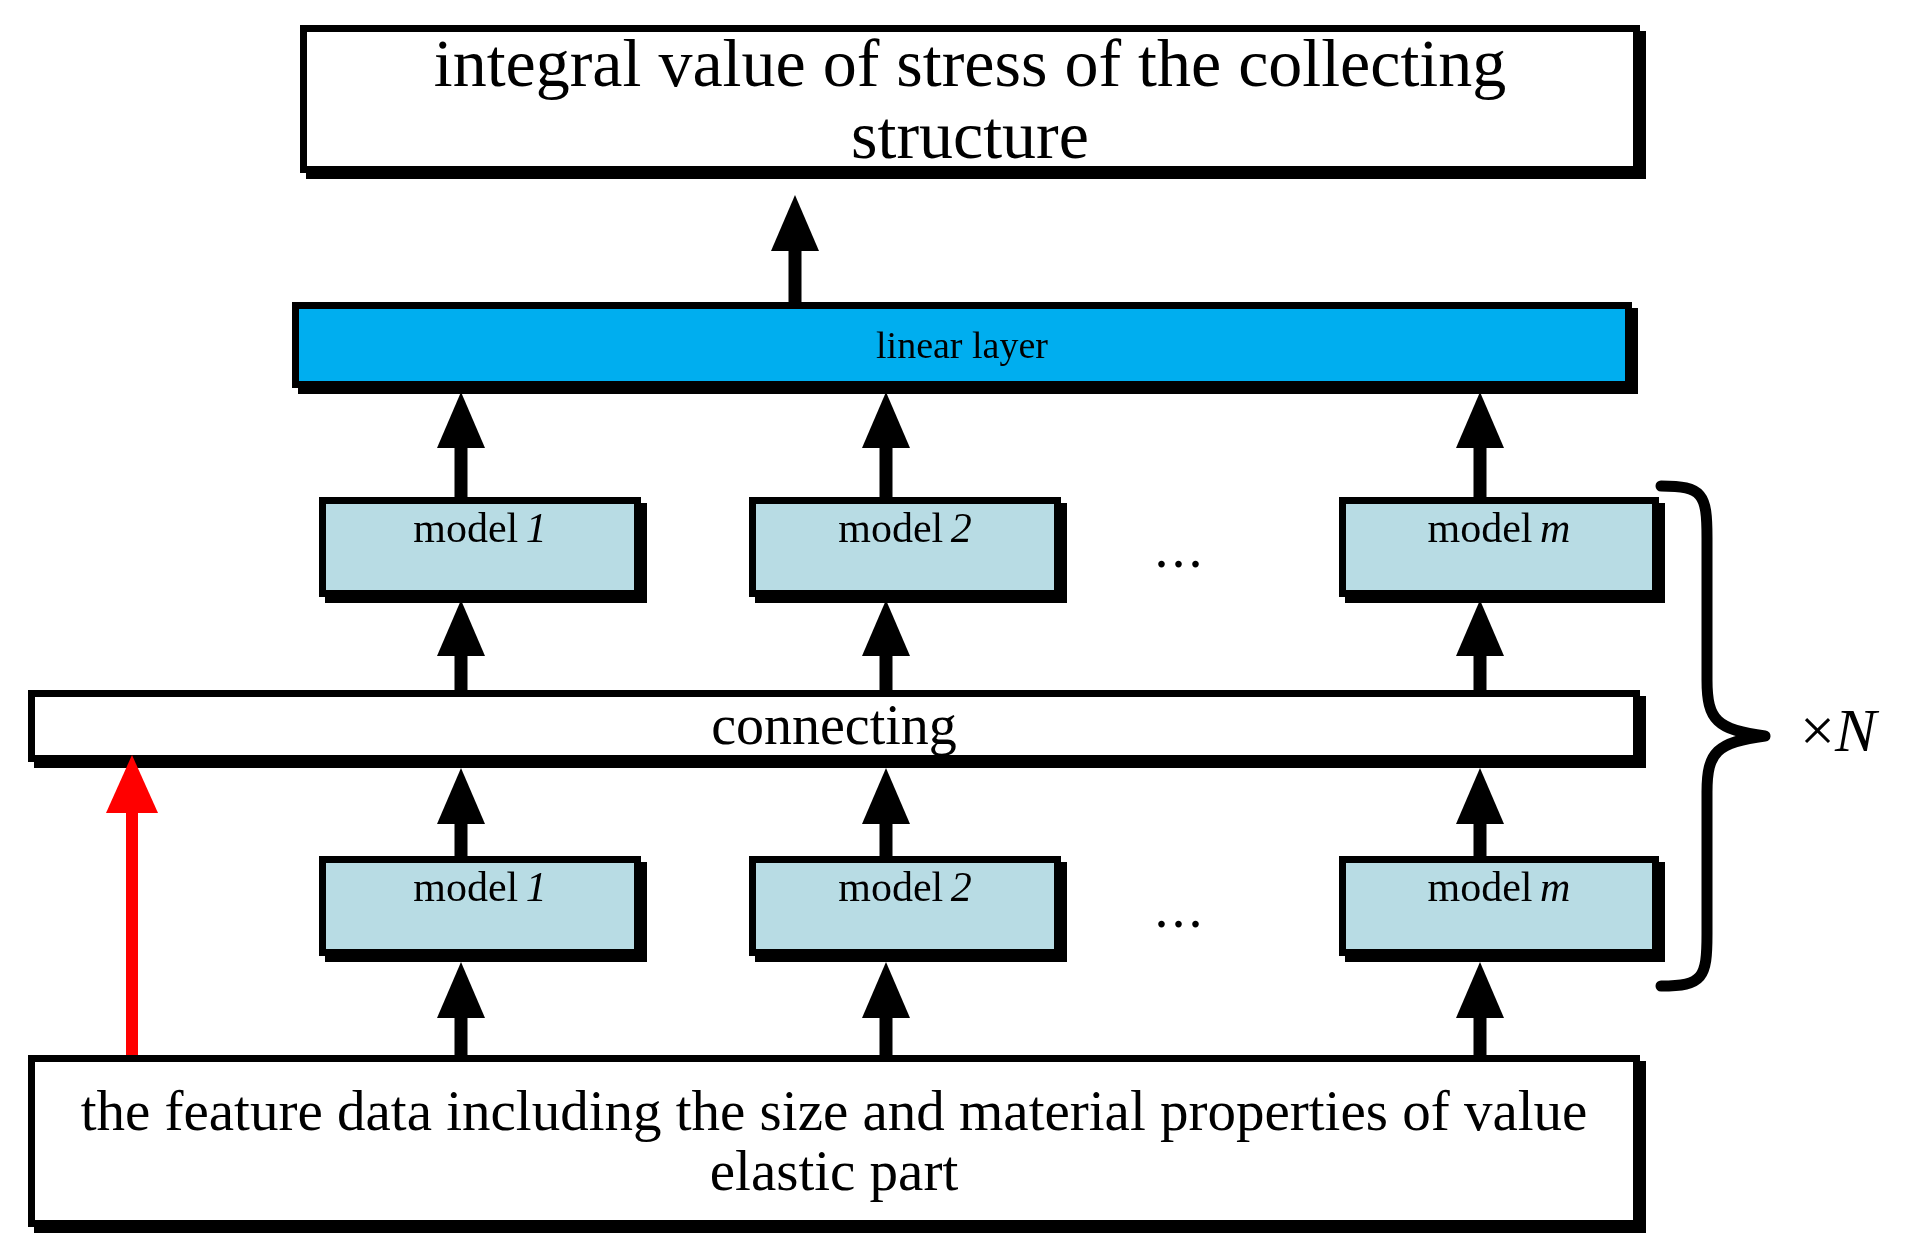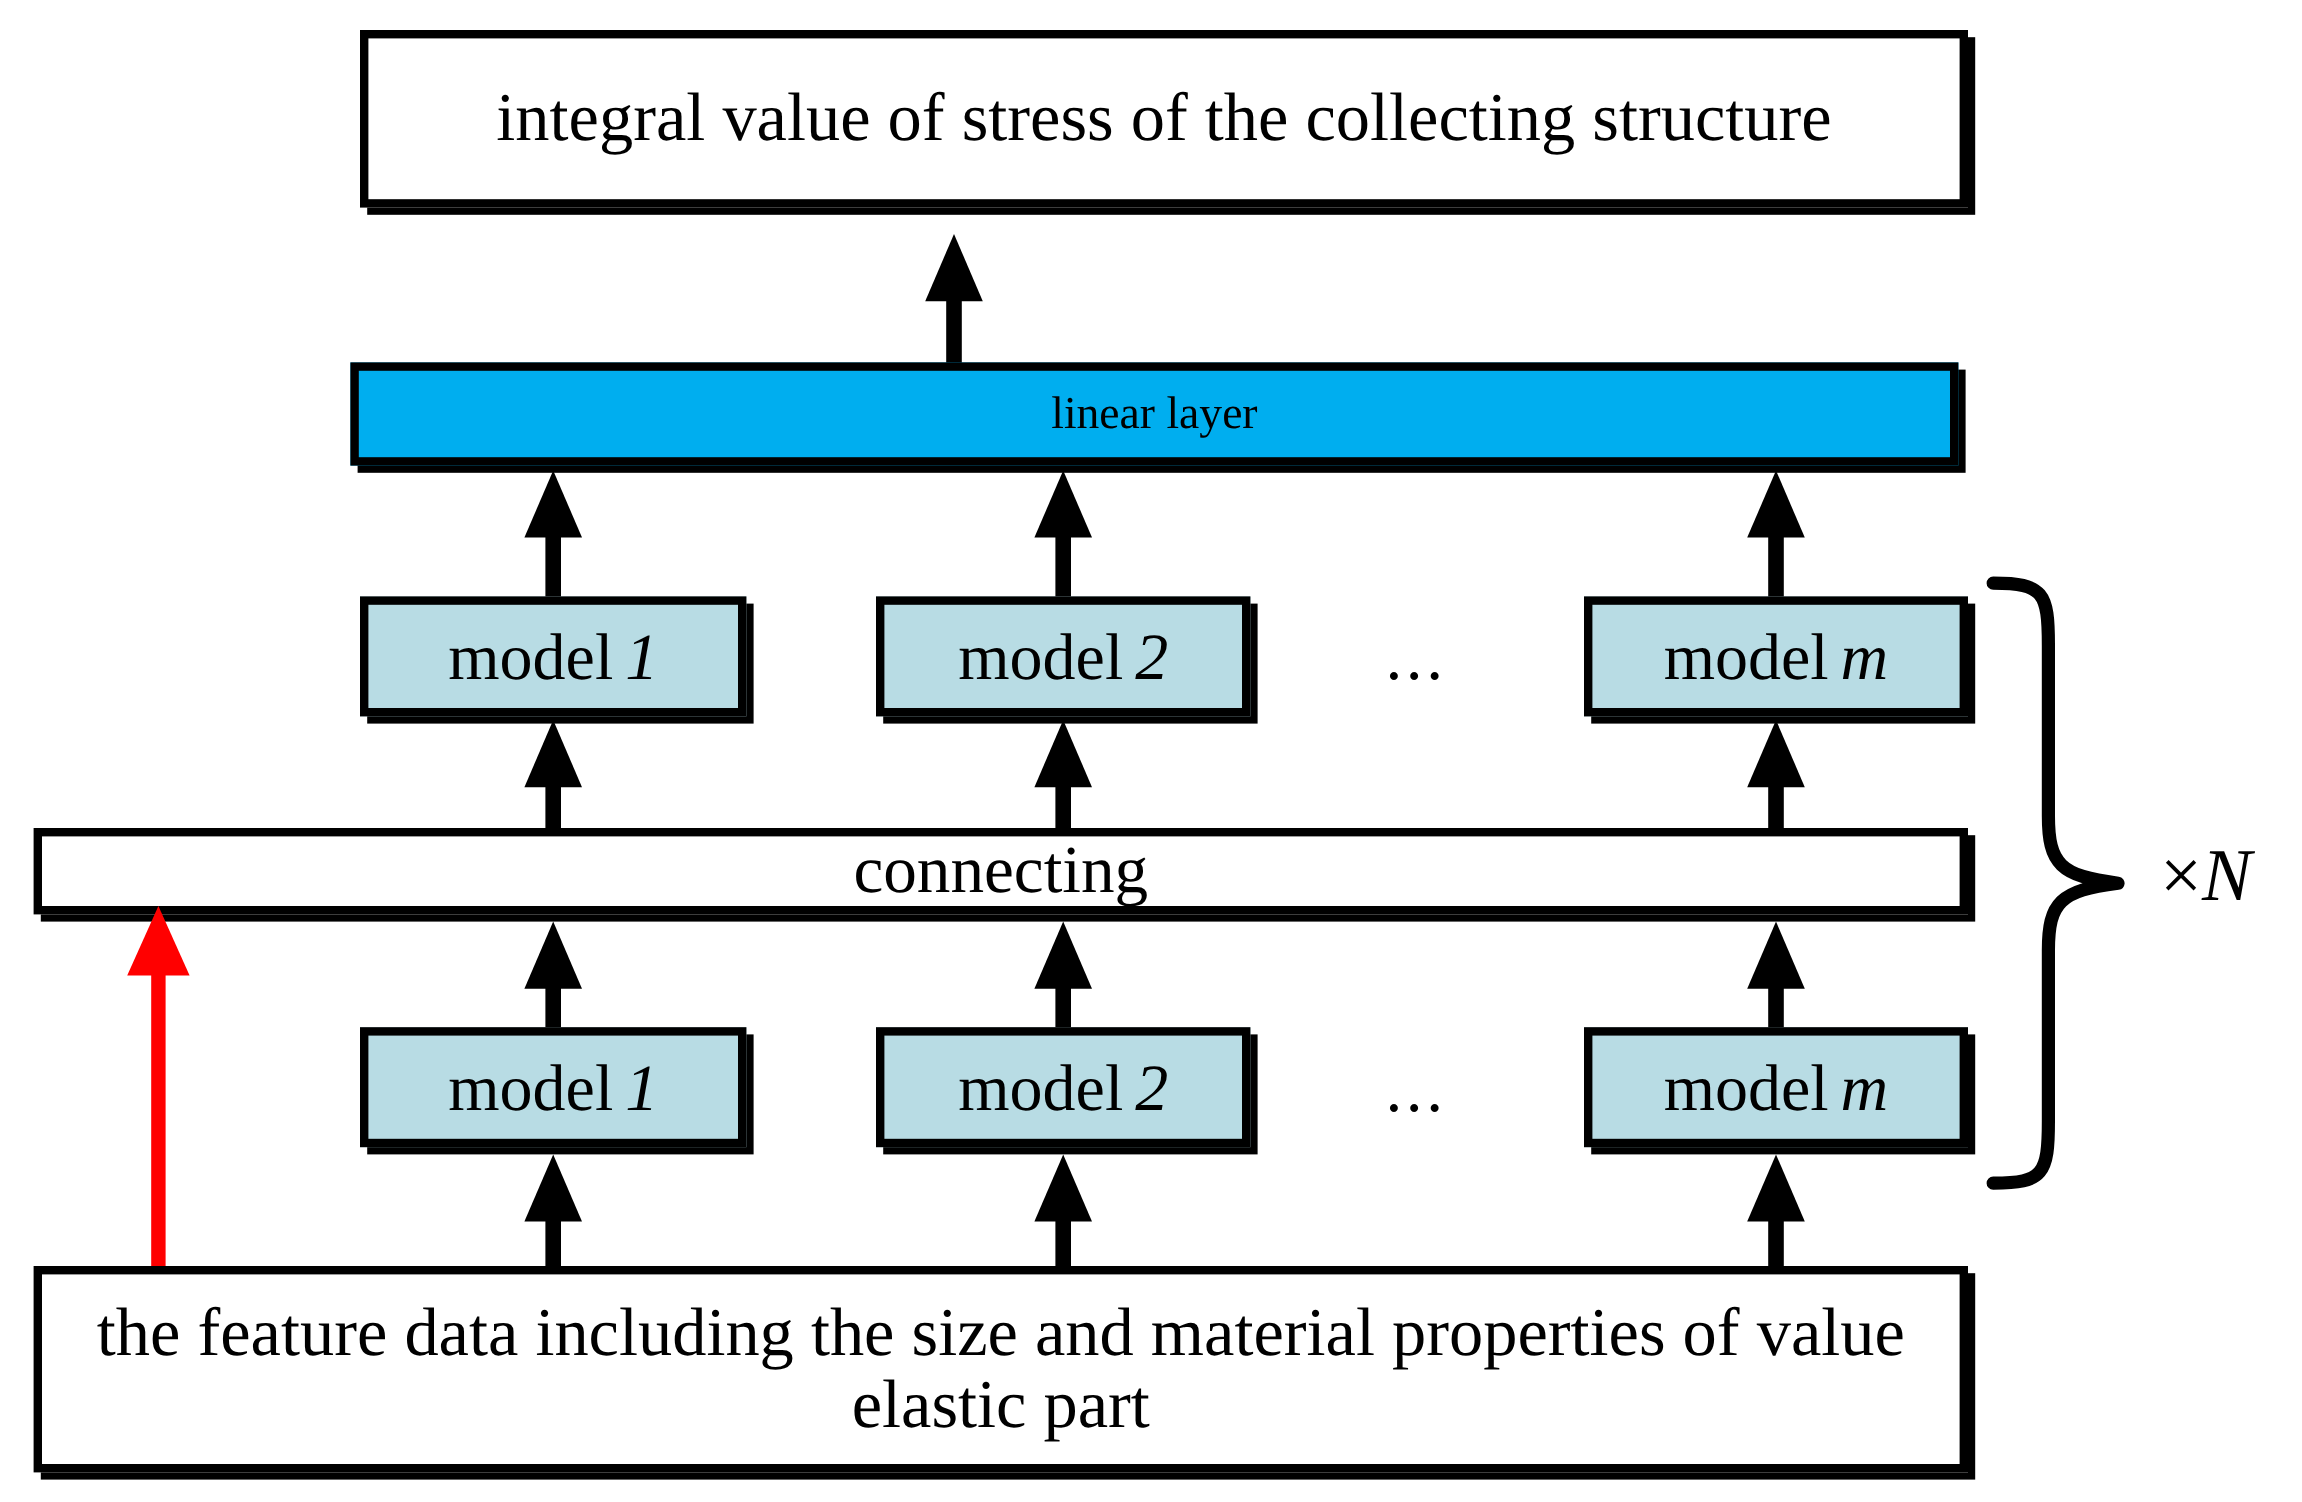--- a/index.html
+++ b/index.html
@@ -34,21 +34,21 @@
   .box.shadowed {
     box-shadow: 6px 6px 0 0 #000000;
   }
 
   
   #output-box {
     left: 300px;
     top: 25px;
     width: 1340px;
     height: 148px;
-    font-size: 57px;
+    font-size: 68px;
     padding: 0 18px;
   }
 
   #linear-layer-box {
     left: 292px;
     top: 302px;
     width: 1340px;
     height: 86px;
     font-size: 38px;
     background: #00aeef;
@@ -70,25 +70,25 @@
     font-size: 57px;
     padding: 0 20px;
   }
 
   .model-box {
     position: absolute;
     box-sizing: border-box;
     border: 7px solid #000000;
     background: #b8dce4;
     display: flex;
-    align-items: center;
     justify-content: center;
-    font-size: 55px;
+    font-size: 42px;
     color: #000000;
     box-shadow: 6px 6px 0 0 #000000;
+    margin-left: 19px;
   }
   .model-box .ital { font-style: italic; padding-left: 0.18em; }
 
   
   .col-1 { left: 300px;  width: 322px; }
   .col-2 { left: 730px;  width: 312px; }
   .col-3 { left: 1320px; width: 320px; }
 
   .row-upper { top: 497px; height: 100px; }
   .row-lower { top: 856px; height: 100px; }

